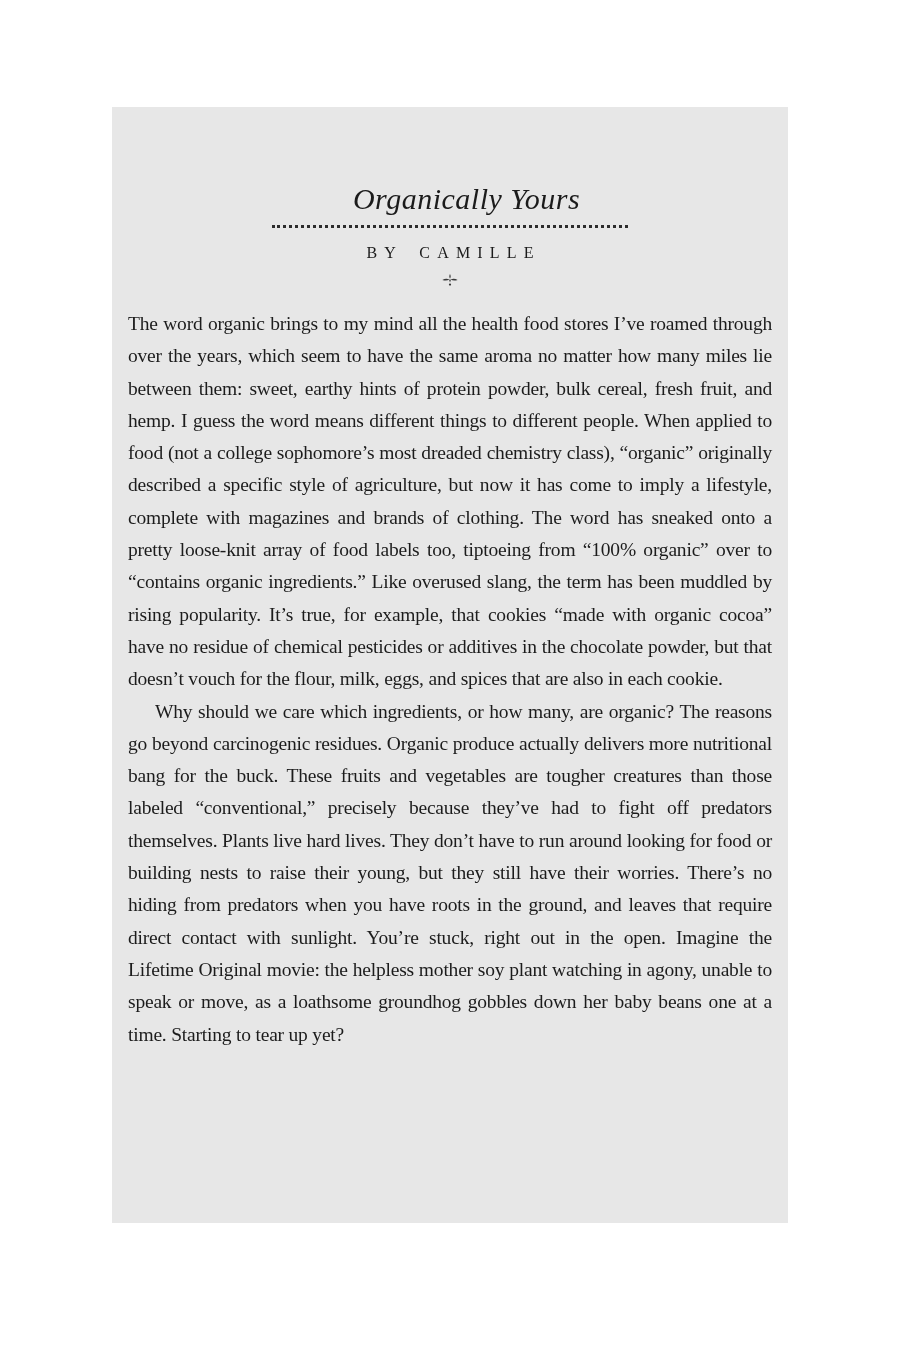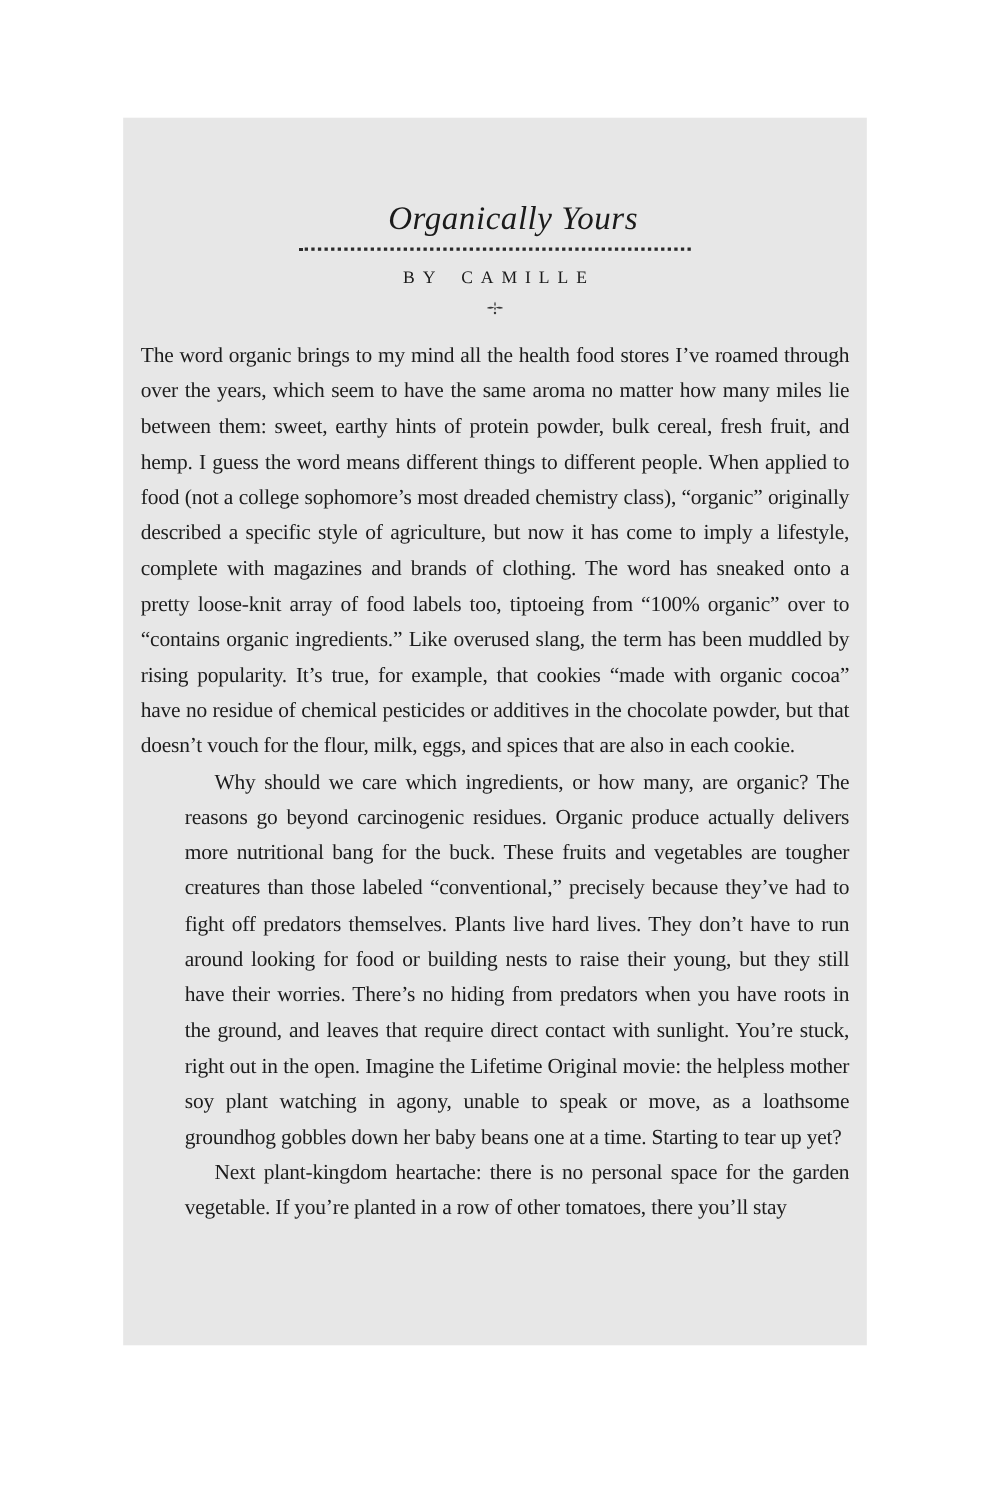--- a/index.html
+++ b/index.html
@@ -62,21 +62,21 @@
   .fleuron svg { display: inline-block; vertical-align: top; }
   .body-text {
     margin: 20px 16px 0 16px;
     font-size: 19.5px;
     line-height: 32.3px;
     letter-spacing: -0.2px;
     text-align: justify;
     color: #1c1c1c;
   }
   .body-text p { margin: 0; padding: 0; }
-  .body-text p.indent { text-indent: 27px; margin-left: 40px; }
+  .body-text p.indent { text-indent: 27px; }
   .italic-word { }
 </style>
 </head>
 <body>
 
 <div class="stage">
   <div class="paper">
 
     <h1 class="page-title">Organically Yours</h1>
 
@@ -94,17 +94,16 @@
           <circle cx="8" cy="10.6" r="1.1"></circle>
         </g>
       </svg>
     </div>
 
     <div class="body-text">
       <p>
         <span>The word </span><span class="italic-word">organic</span><span> brings to my mind all the health food stores I’ve roamed through over the years, which seem to have the same aroma no matter how many miles lie between them: sweet, earthy hints of protein powder, bulk cereal, fresh fruit, and hemp. I guess the word means different things to different people. When applied to food (not a college sophomore’s most dreaded chemistry class), “organic” originally described a specific style of agriculture, but now it has come to imply a lifestyle, complete with magazines and brands of clothing. The word has sneaked onto a pretty loose-knit array of food labels too, tiptoeing from “100% organic” over to “contains organic ingredients.” Like overused slang, the term has been muddled by rising popularity. It’s true, for example, that cookies “made with organic cocoa” have no residue of chemical pesticides or additives in the chocolate powder, but that doesn’t vouch for the flour, milk, eggs, and spices that are also in each cookie.</span>
       </p>
       <p class="indent">Why should we care which ingredients, or how many, are organic? The reasons go beyond carcinogenic residues. Organic produce actually delivers more nutritional bang for the buck. These fruits and vegetables are tougher creatures than those labeled “conventional,” precisely because they’ve had to fight off predators themselves. Plants live hard lives. They don’t have to run around looking for food or building nests to raise their young, but they still have their worries. There’s no hiding from predators when you have roots in the ground, and leaves that require direct contact with sunlight. You’re stuck, right out in the open. Imagine the Lifetime Original movie: the helpless mother soy plant watching in agony, unable to speak or move, as a loathsome groundhog gobbles down her baby beans one at a time. Starting to tear up yet?</p>
-      <p class="indent">Next plant-kingdom heartache: there is no personal space for the garden vegetable. If you’re planted in a row of other tomatoes, there you’ll stay</p>
     </div>
 
   </div>
 </div>
 
 </body></html>

